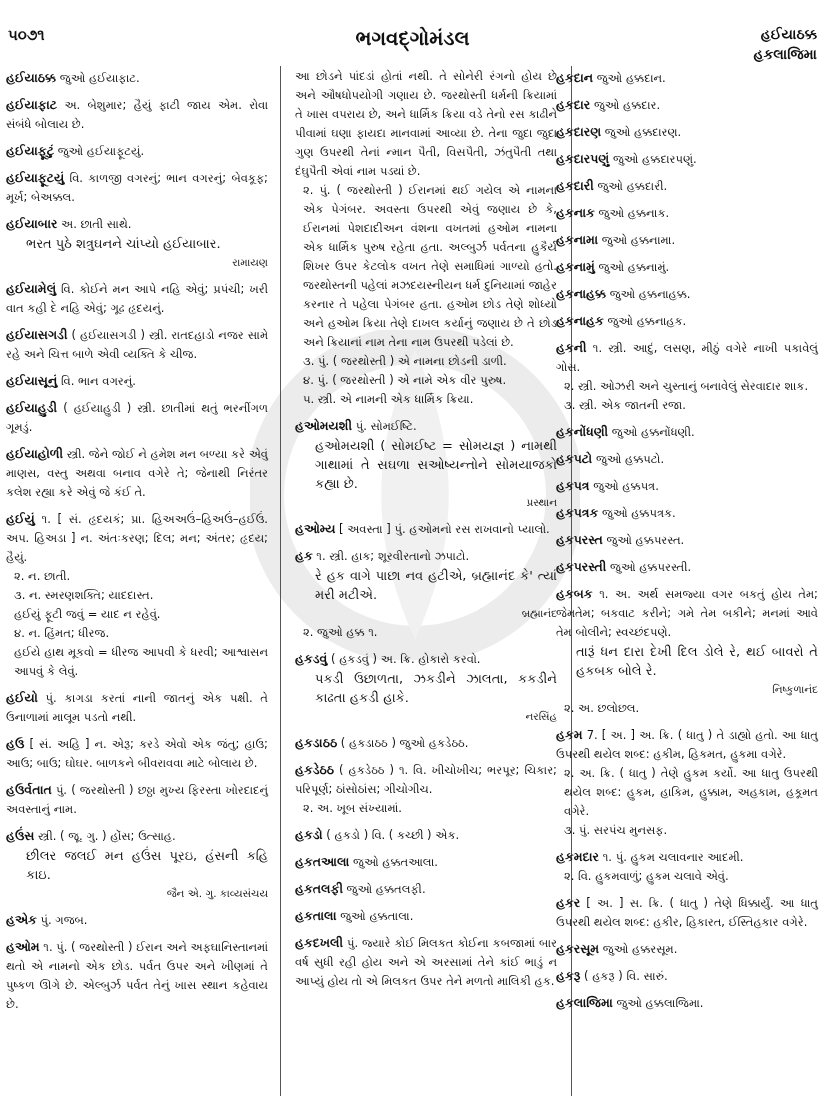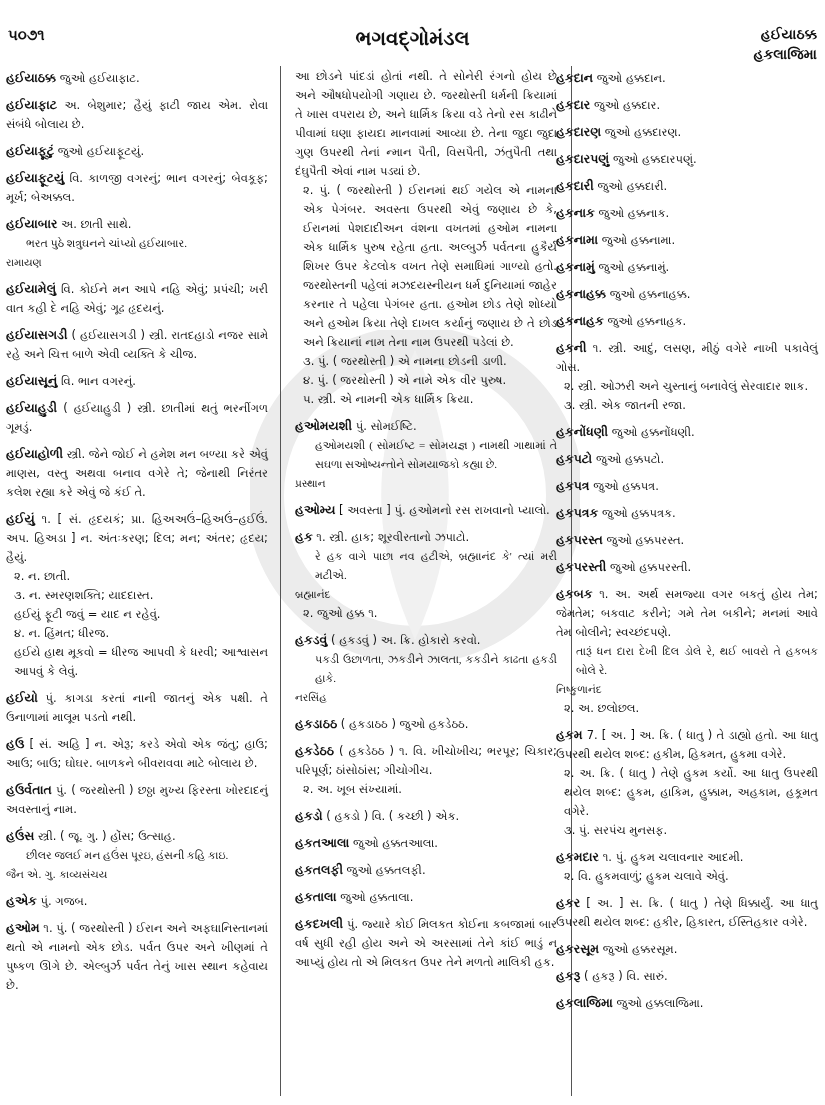--- a/index.html
+++ b/index.html
@@ -12,22 +12,22 @@
   .page-num { position:absolute; left:8px; top:26px; font-size:15px; font-weight:bold; }
   .running-title { position:absolute; left:0; width:825px; top:26px; text-align:center; font-size:20px; font-weight:bold; }
   .guide { position:absolute; right:8px; top:24px; text-align:right; font-size:14px; font-weight:bold; line-height:20px; }
   .col { position:absolute; top:68px; font-size:11.5px; line-height:19px; }
   .col-1 { left:6px; width:262px; }
   .col-2 { left:280px; width:262px; border-left:1px solid #555; border-right:1px solid #555; padding:0 14px; top:66px; height:1030px; box-sizing:content-box; }
   .col-3 { left:556px; width:262px; }
   .entry { margin-bottom:7px; text-align:justify; }
   .hw { font-weight:bold; font-size:12.5px; }
   .sense { display:block; padding-left:8px; }
-  .quote { display:block; padding-left:20px; font-size:11px;font-family:Liberation Serif, serif; }
-  .src { display:block; font-size:10.5px; }
+  .quote { display:block; padding-left:20px; font-size:13px; }
+  .src { display:block; text-align:right; font-size:10.5px; }
 </style>
 </head>
 <body>
 
 <svg class="watermark" viewBox="0 0 330 330">
   <circle cx="165" cy="165" r="150" fill="none" stroke="#ececec" stroke-width="38"></circle>
   <path d="M165 20 C120 120 120 210 165 310 C210 210 210 120 165 20 Z" fill="#f1f1f1"></path>
 </svg>
 
 <div class="header">

